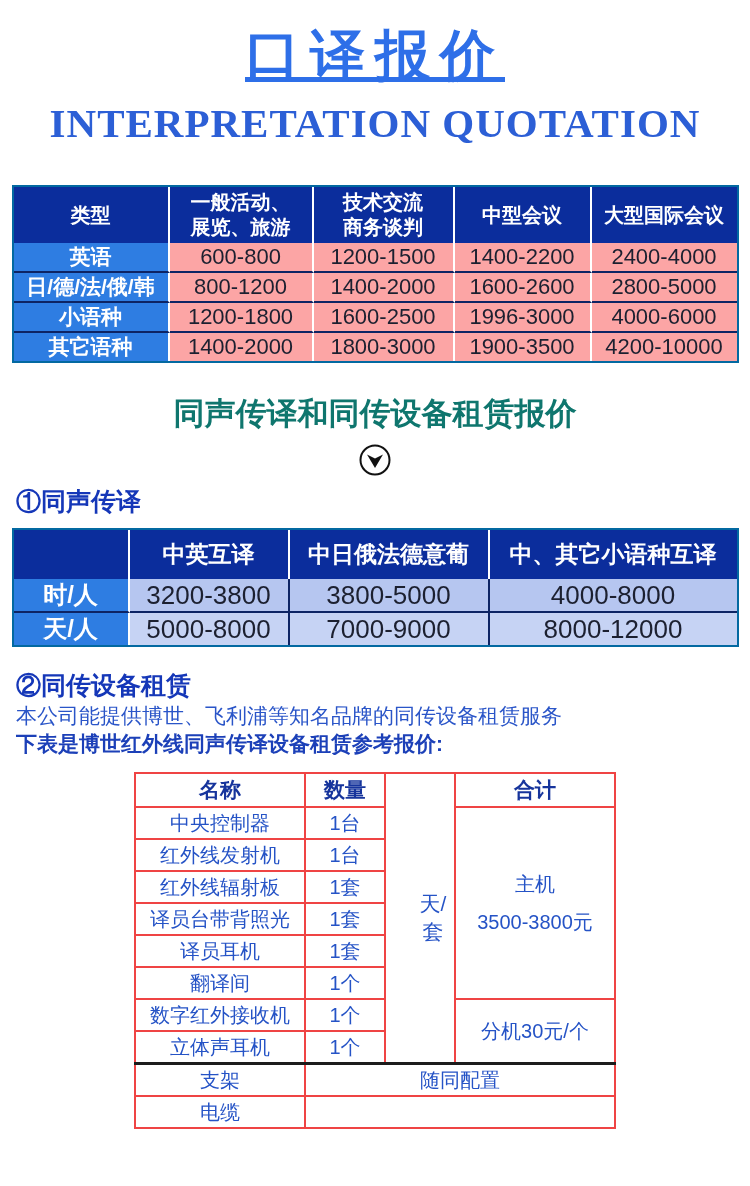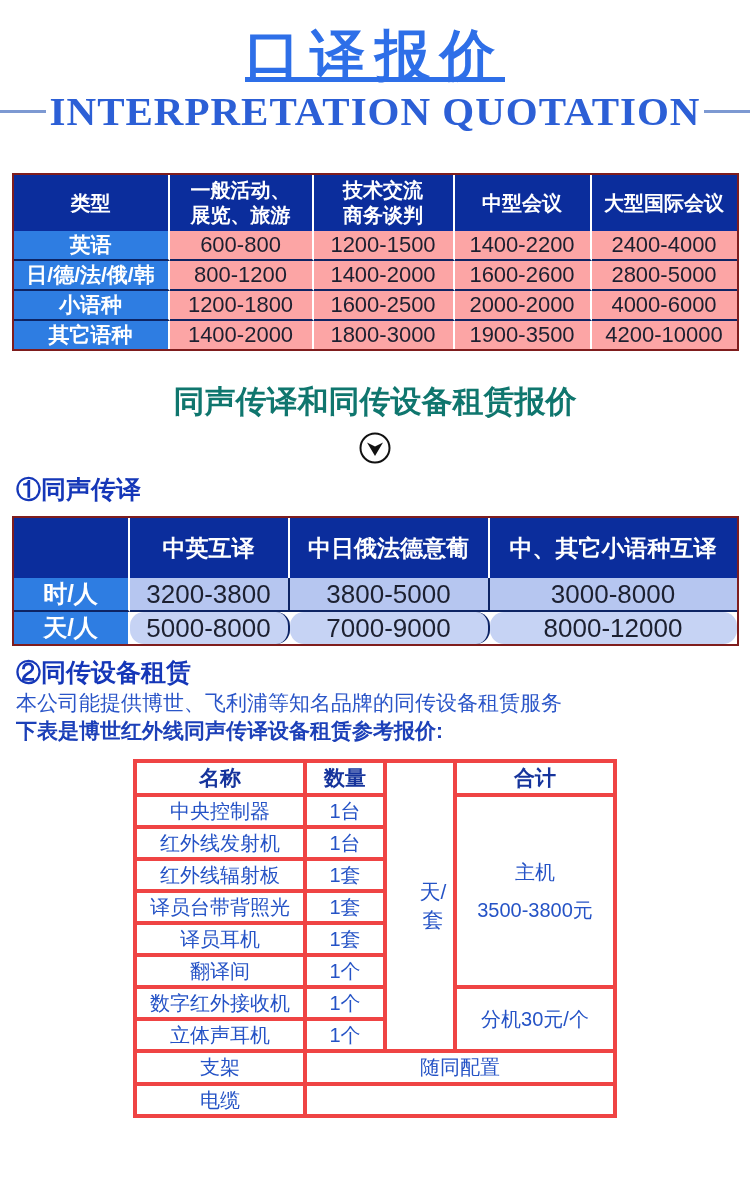--- a/index.html
+++ b/index.html
@@ -17,43 +17,44 @@
     font-weight: bold;
     color: #2e6fe8;
     letter-spacing: 10px;
     padding-top: 24px;
     line-height: 1.15;
     text-decoration: underline;
   }
   .subtitle-row {
     display: flex;
     align-items: center;
-    margin-top: 0;
+    margin-top: 12px;
     width: 100%;
+    flex-direction: column;
   }
   .subtitle-row .rule {
     flex: 1;
     height: 3px;
     background: #7d99d2;
   }
   .subtitle-text {
     font-family: "Liberation Serif", serif;
     font-weight: bold;
     font-size: 41px;
     color: #2c5fd6;
     white-space: nowrap;
     padding: 0 4px;
     letter-spacing: 1px;
   }
 
   
   table { border-collapse: separate; border-spacing: 0; table-layout: fixed; }
   .blue-table {
     margin: 8px auto;
-    border: 2px solid #7f1d1d;
+    border: 2px solid #0369a1;
   }
   .blue-table th, .blue-table td {
     border-bottom: 2px solid #0d2464;
     border-right: 2px solid #ffffff;
     text-align: center;
     vertical-align: middle;
   }
   .blue-table tr:last-child th, .blue-table tr:last-child td { border-bottom: none; }
   .blue-table th:last-child, .blue-table td:last-child { border-right: none; }
 
@@ -79,38 +80,38 @@
     font-size: 22px;
     color: #1c2030;
   }
 
   #table2 { width: 723px; margin-top: 10px; }
   #table2 thead th {
     background: #0b2d9c;
     color: #ffffff;
     font-size: 23px;
     font-weight: bold;
-    height: 60px;
+    height: 49px;
   }
   #table2 tbody th {
     background: #2e7de2;
     color: #ffffff;
     font-size: 24px;
     font-weight: bold;
     height: 30px;
   }
   #table2 tbody td {
     font-size: 26px;
     color: #1c2030;
     border-right: 2px solid #0d2464;
   }
   #table2 tbody th { border-right: 2px solid #ffffff; }
   #table2 tbody td:last-child { border-right: none; }
   #table2 tr.row-a td { background: #b6c6f0; }
-  #table2 tr.row-b td { background: #c6d3f4; border-radius: 14px; }
+  #table2 tr.row-b td { background: #c6d3f4; }
 
   
   .section-title {
     text-align: center;
     font-size: 31px;
     font-weight: bold;
     color: #0f766e;
     margin-top: 30px;
   }
   .arrow-wrap { text-align: center; margin-top: 8px; height: 34px; }
@@ -128,21 +129,21 @@
   .desc-line.bold { font-weight: bold; color: #1c40b8; }
 
   
   #table3 {
     width: 480px;
     margin: 14px auto 30px auto;
     border-collapse: collapse;
     background: #ffffff;
   }
   #table3 th, #table3 td {
-    border: 4px solid #ef4444;
+    border: 2px solid #ef4444;
     text-align: center;
     vertical-align: middle;
     height: 32px;
     font-size: 20px;
     color: #2553c6;
   }
   #table3 th {
     font-weight: bold;
     color: #16349c;
     font-size: 21px;
@@ -193,21 +194,21 @@
       <th>日/德/法/俄/韩</th>
       <td>800-1200</td>
       <td>1400-2000</td>
       <td>1600-2600</td>
       <td>2800-5000</td>
     </tr>
     <tr>
       <th>小语种</th>
       <td>1200-1800</td>
       <td>1600-2500</td>
-      <td>2000-2000</td>
+      <td>1996-3000</td>
       <td>4000-6000</td>
     </tr>
     <tr>
       <th>其它语种</th>
       <td>1400-2000</td>
       <td>1800-3000</td>
       <td>1900-3500</td>
       <td>4200-10000</td>
     </tr>
   </tbody>
@@ -235,32 +236,32 @@
       <th>中英互译</th>
       <th>中日俄法德意葡</th>
       <th>中、其它小语种互译</th>
     </tr>
   </thead>
   <tbody>
     <tr class="row-a">
       <th>时/人</th>
       <td>3200-3800</td>
       <td>3800-5000</td>
-      <td>3000-8000</td>
+      <td>4000-8000</td>
     </tr>
     <tr class="row-b">
       <th>天/人</th>
       <td>5000-8000</td>
       <td>7000-9000</td>
       <td>8000-12000</td>
     </tr>
   </tbody>
 </table>
 
-<div class="sub-heading" style="margin-top:10px">②同传设备租赁</div>
+<div class="sub-heading" style="margin-top:22px">②同传设备租赁</div>
 <div class="desc-line">本公司能提供博世、飞利浦等知名品牌的同传设备租赁服务</div>
 <div class="desc-line bold">下表是博世红外线同声传译设备租赁参考报价:</div>
 
 <table id="table3">
   <colgroup>
     <col style="width:170px">
       <col style="width:80px">
       <col style="width:70px">
       <col style="width:160px">
   </colgroup>

